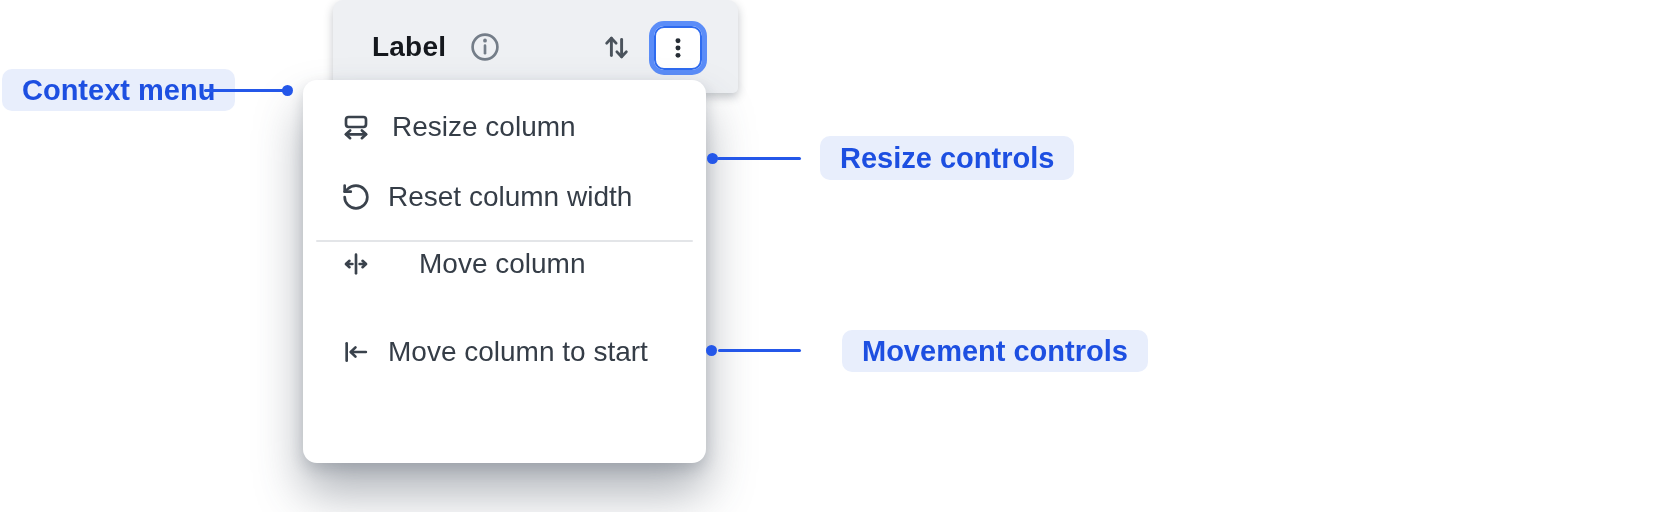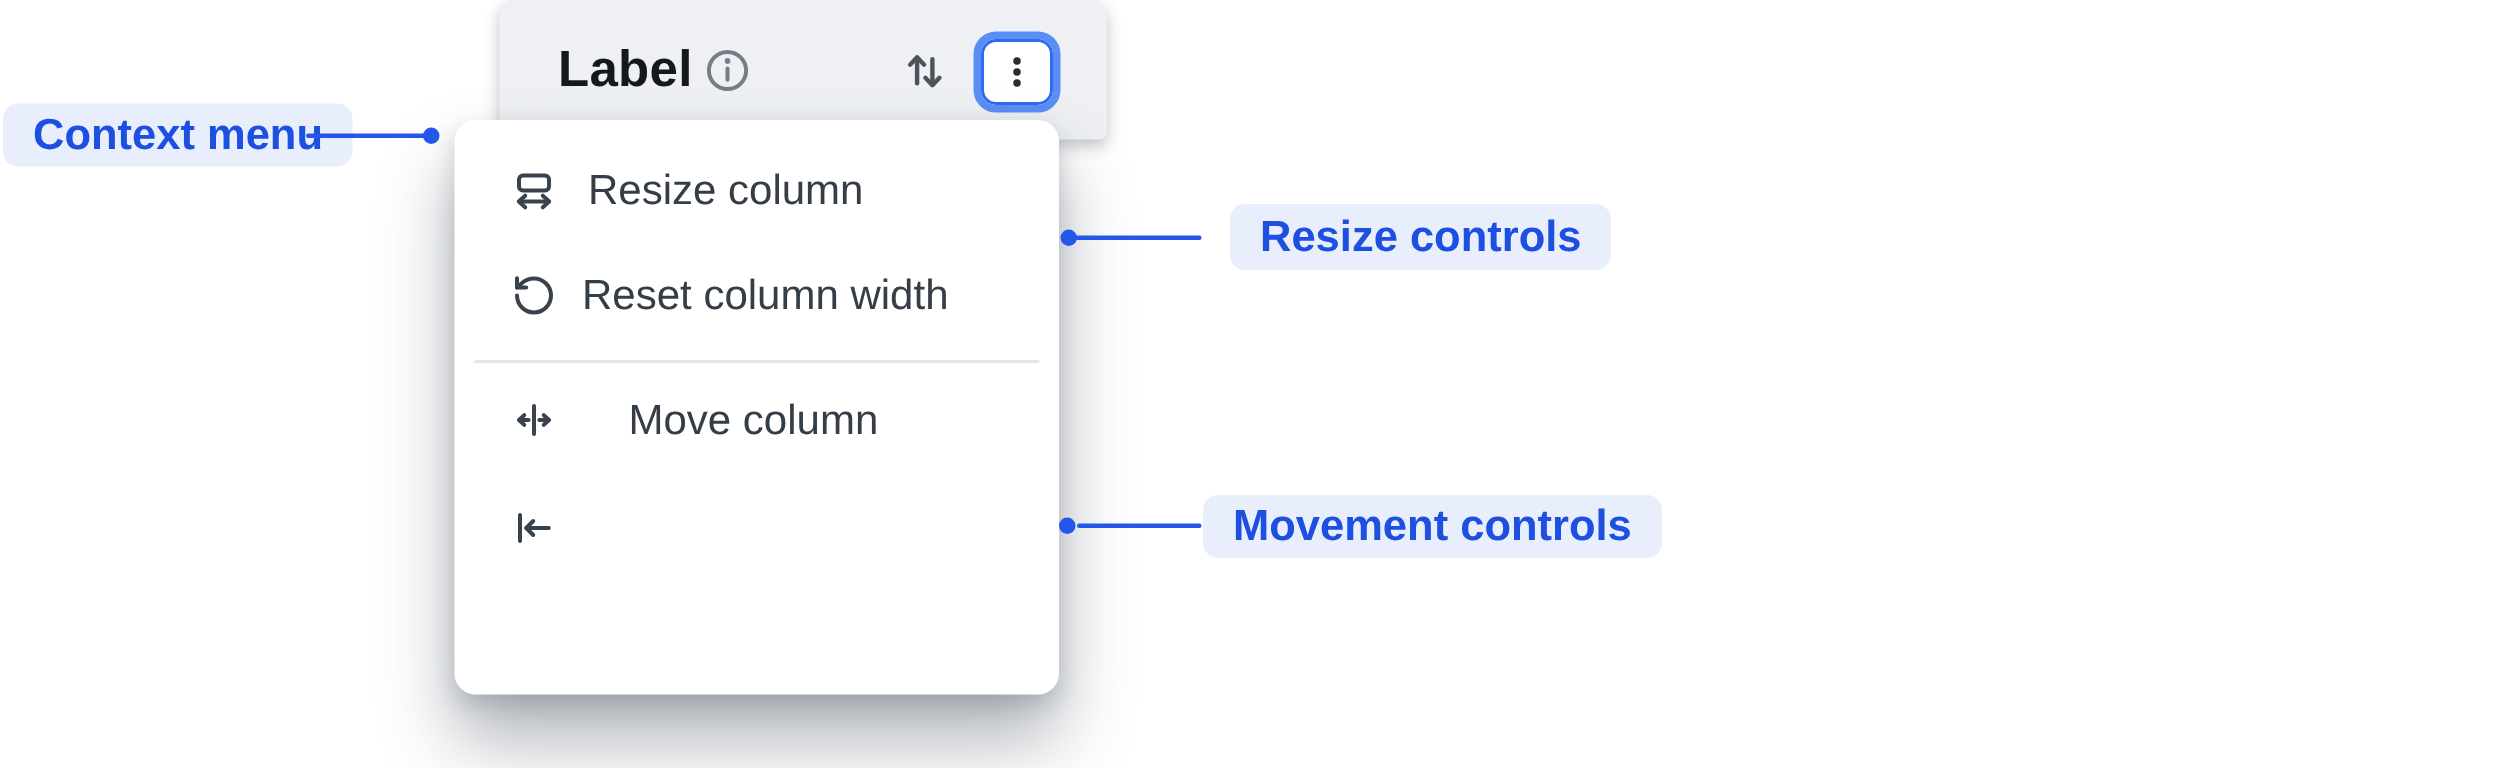--- a/index.html
+++ b/index.html
@@ -11,21 +11,21 @@
 
   
   .header-card {
     position:absolute; left:333px; top:0; width:405px; height:93px;
     background:#eef0f3; border-radius:10px 10px 5px 5px;
     box-shadow:0 4px 10px rgba(35,45,60,0.28);
     z-index:1;
   }
   .header-label {
     position:absolute; left:39px; top:0; height:93px; display:flex; align-items:center;
-    font-size:34px; font-weight:700; color:#15181d; letter-spacing:0.2px;
+    font-size:28px; font-weight:700; color:#15181d; letter-spacing:0.2px;
   }
   .icon-info { position:absolute; left:136px; top:31px; width:32px; height:32px; color:#747d88; }
   .icon-sort { position:absolute; left:266px; top:30px; width:35px; height:35px; color:#4b535c; cursor:pointer; }
   .kebab-btn {
     position:absolute; left:316px; top:21px; width:58px; height:54px;
     background:#ffffff; border:5px solid #5b8df8; border-radius:15px;
     box-shadow:inset 0 0 0 2px #2e6bef;
     display:flex; align-items:center; justify-content:center; cursor:pointer;
   }
   .kebab-btn svg { width:26px; height:26px; color:#262d35; }
@@ -38,21 +38,21 @@
     z-index:3;
   }
   .menu-item {
     position:absolute; left:0; width:100%; height:56px;
     display:flex; align-items:center; gap:16px; padding-left:37px;
     font-size:28px; color:#353d47; cursor:pointer;
   }
   .menu-item svg { width:32px; height:32px; color:#3a424c; flex:0 0 32px; }
   .mi-0 { top:19px;gap:20px; }
   .mi-1 { top:89px;align-items:center; }
-  .mi-2 { top:172px;gap:47px; }
+  .mi-2 { top:156px;gap:47px; }
   .mi-3 { top:244px; }
   .mi-4 { top:317px; }
   .menu-divider {
     position:absolute; left:13px; right:13px; top:160px; height:2px;
     background:#e3e5e8; border-radius:1px;
   }
 
   
   .pill {
     position:absolute; height:42px; padding:0 20px; border-radius:10px;
@@ -63,21 +63,21 @@
   .conn-dot  { position:absolute; width:11px; height:11px; border-radius:50%; background:#2457e9; z-index:4; }
 
   .pill-context  { left:2px;  top:69px; }
   .line-context  { left:204px; top:89px; width:80px; }
   .dot-context   { left:282px; top:85px; }
 
   .pill-resize   { left:802px; top:136px; height:44px;margin-left:18px; }
   .line-resize   { left:717px; top:157px; width:84px; }
   .dot-resize    { left:707px; top:153px; }
 
-  .pill-movement { left:802px; top:330px; }
+  .pill-movement { left:842px; top:330px; }
   .line-movement { left:718px; top:349px; width:83px; }
   .dot-movement  { left:706px; top:345px; }
 </style>
 </head>
 <body>
 
 <div class="stage">
 
   <div class="header-card">
     <div class="header-label">Label</div>
@@ -136,20 +136,21 @@
       </svg>
       <span>Move column</span>
     </div>
 
     <div class="menu-item mi-3">
       <svg viewBox="0 0 24 24" fill="none" stroke="currentColor" stroke-width="2" stroke-linecap="round" stroke-linejoin="round">
         <line x1="5" y1="5.5" x2="5" y2="18.5"></line>
         <line x1="19.4" y1="12" x2="8.2" y2="12"></line>
         <path d="M11.6 8.5 L8.1 12 L11.6 15.5"></path>
       </svg>
+      <span>Move column to start</span>
     </div>
 
 
   </div>
 
   <div class="pill pill-context">Context menu</div>
   <div class="conn-line line-context"></div>
   <div class="conn-dot dot-context"></div>
 
   <div class="pill pill-resize">Resize controls</div>

